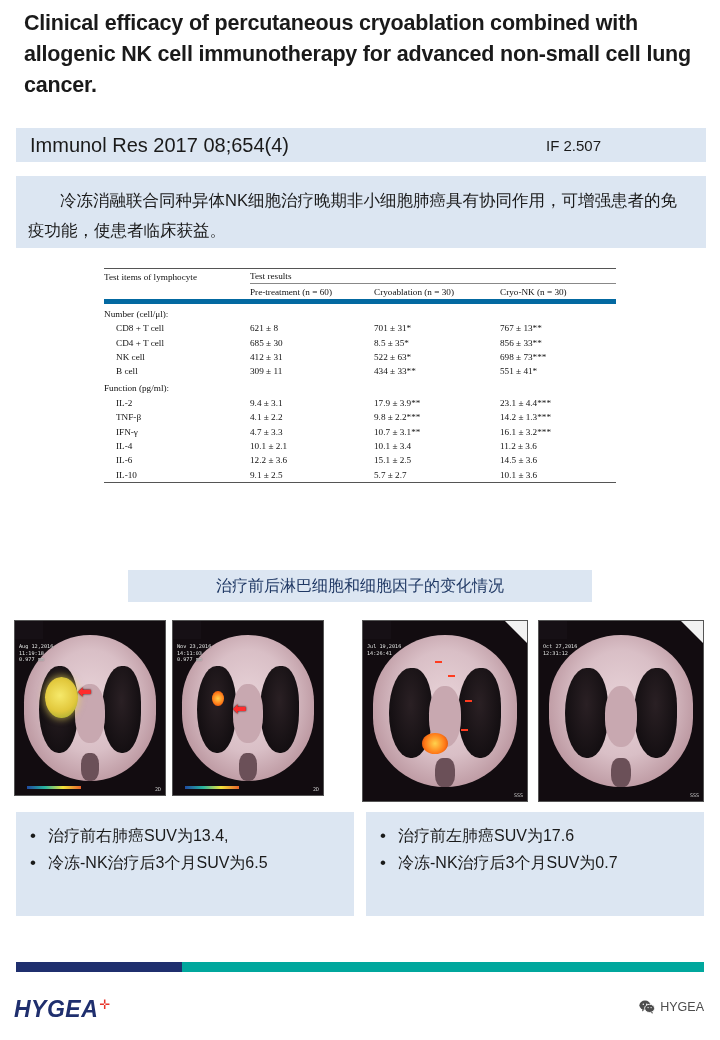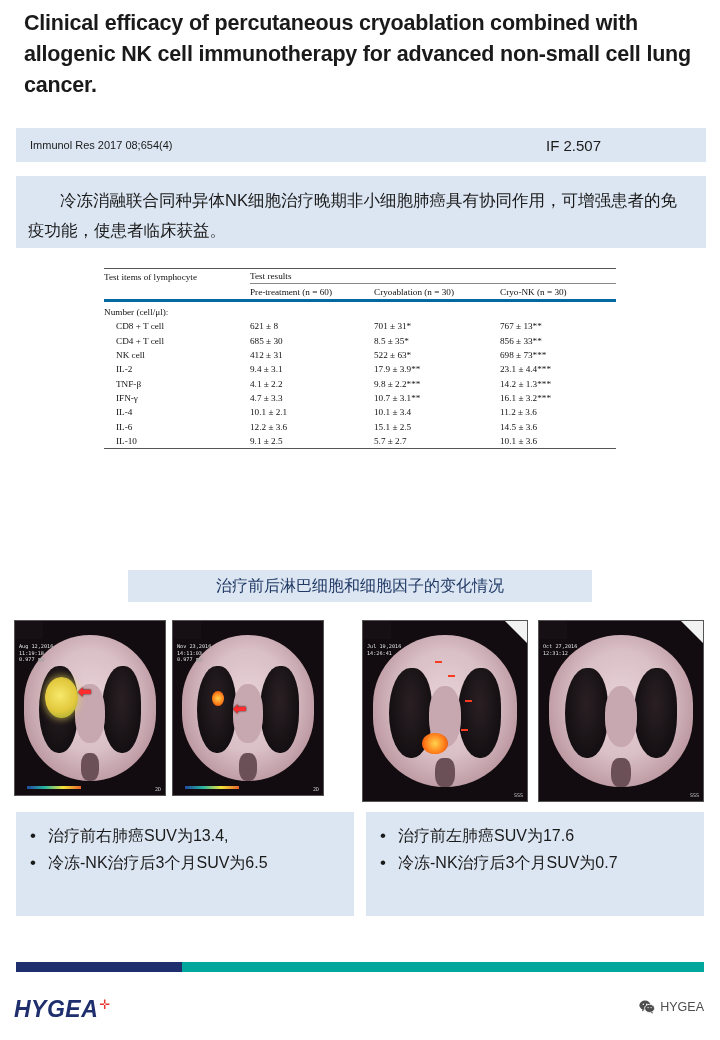--- a/index.html
+++ b/index.html
@@ -31,21 +31,21 @@
   .journal-bar {
     position: absolute;
     left: 16px; top: 128px;
     width: 690px; height: 34px;
     background: #dce6f2;
     display: flex;
     align-items: center;
   }
   .journal-ref {
     margin-left: 14px;
-    font-size: 11px;
+    font-size: 20px;
     color: #1a1a1a;
   }
   .journal-if {
     position: absolute;
     left: 530px;
     font-size: 15px;
     color: #1a1a1a;
   }
 
   
@@ -75,21 +75,21 @@
     color: #111;
   }
   table.data td, table.data th {
     padding: 2.2px 0 2.2px 0;
     text-align: left;
     font-weight: normal;
     vertical-align: bottom;
   }
   .rule-top td { border-top: 1px solid #555; }
   .rule-bottom td { border-bottom: 1px solid #555; margin-top: 43px; }
-  .rule-mid td { border-bottom: 3px solid #0369a1; }
+  .rule-mid td { border-bottom: 5px solid #0369a1; }
   .col1 { width: 146px; }
   .col2 { width: 124px; }
   .col3 { width: 126px; }
   .col4 { width: 116px; }
   .indent1 { padding-left: 12px !important; }
   .span-results { border-bottom: 1px solid #888; }
   .group-head { padding-top: 5px !important; margin-left: 16px; }
   .hdr-sub td { padding-bottom: 4px; }
 
   
@@ -342,21 +342,33 @@
           <td>685 ± 30</td>
           <td>8.5 ± 35*</td>
           <td>856 ± 33**</td>
         </tr>
         <tr>
           <td class="indent1">NK cell</td>
           <td>412 ± 31</td>
           <td>522 ± 63*</td>
           <td>698 ± 73***</td>
         </tr>
-
+        <tr>
+          <td class="indent1">B cell</td>
+          <td>309 ± 11</td>
+          <td>434 ± 33**</td>
+          <td>551 ± 41*</td>
+        </tr>
+
+        <tr>
+          <td class="group-head">Function (pg/ml):</td>
+          <td></td>
+            <td></td>
+            <td></td>
+        </tr>
         <tr>
           <td class="indent1">IL-2</td>
           <td>9.4 ± 3.1</td>
           <td>17.9 ± 3.9**</td>
           <td>23.1 ± 4.4***</td>
         </tr>
         <tr>
           <td class="indent1">TNF-β</td>
           <td>4.1 ± 2.2</td>
           <td>9.8 ± 2.2***</td>

